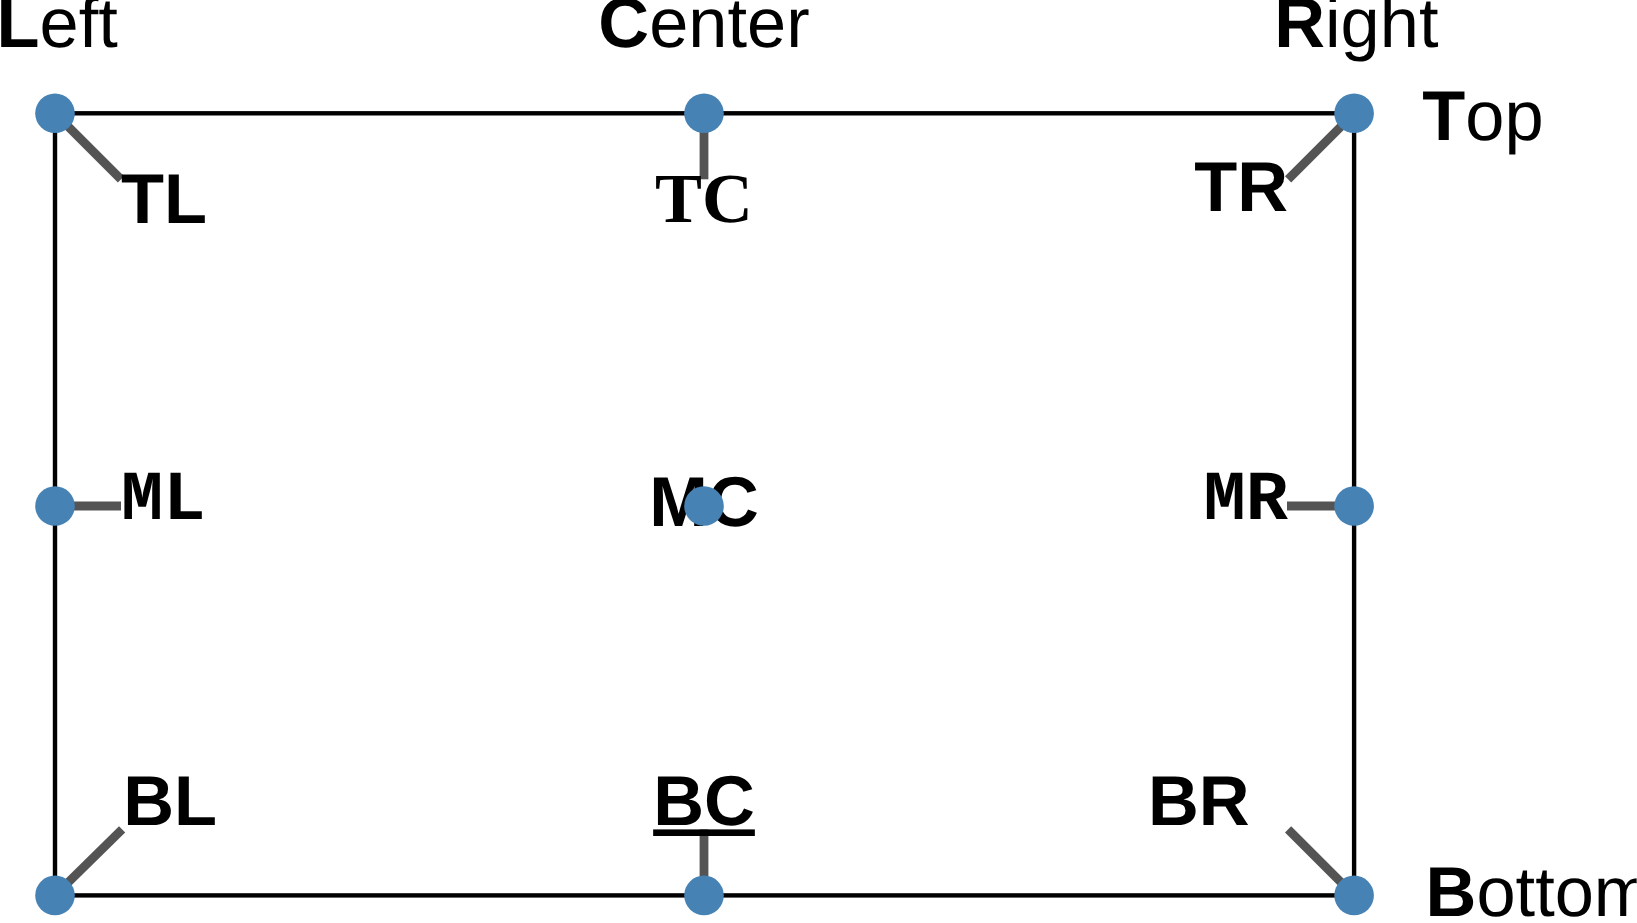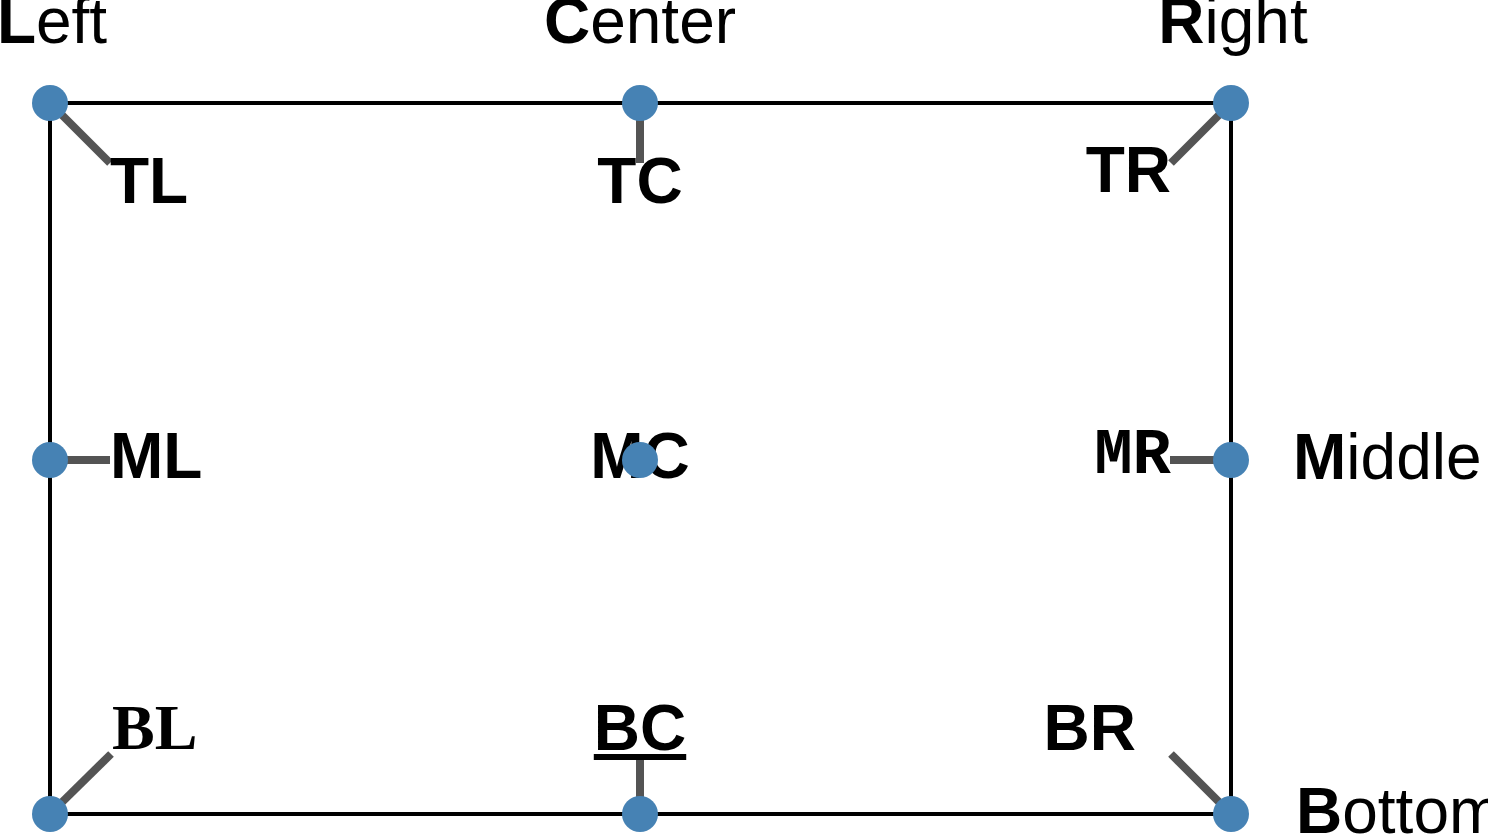--- a/index.html
+++ b/index.html
@@ -56,26 +56,26 @@
     position: absolute;
     z-index: 2;
     font-size: 64px;
     line-height: 48px;
     color: var(--color-text, #000000);
     white-space: nowrap;
   }
   .anchor-label { font-weight: 700; }
 
   .a-tl { left: 110px;  top: 157px; }
-  .a-tc { left: 640px;  top: 157px; transform: translateX(-50%); }
+  .a-tc { left: 640px;  top: 157px; transform: translateX(-50%); font-family: Liberation Serif, serif; }
   .a-tr { left: 1171px; top: 146px; transform: translateX(-100%); }
-  .a-ml { left: 110px;  top: 456px; transform: translateY(-50%); }
+  .a-ml { left: 110px;  top: 456px; transform: translateY(-50%); font-family: Liberation Mono, monospace; }
   .a-mc { left: 640px;  top: 456px; transform: translate(-50%, -50%); }
   .a-mr { left: 1171px; top: 456px; transform: translate(-100%, -50%); font-family: Liberation Mono, monospace; }
-  .a-bl { left: 112px;  top: 752px; transform: translateY(-100%); font-family: Liberation Serif, serif; }
+  .a-bl { left: 112px;  top: 752px; transform: translateY(-100%); }
   .a-bc { left: 640px;  top: 752px; transform: translate(-50%, -100%); text-decoration: underline; }
   .a-br { left: 1136px; top: 752px; transform: translate(-100%, -100%); }
 
   .edge-label .initial { font-weight: 700; }
   .edge-label .rest { font-weight: 400; }
 
   .e-left   { left: 52px;   top: -3px;  transform: translateX(-50%); }
   .e-center { left: 640px;  top: -3px;  transform: translateX(-50%); }
   .e-right  { left: 1233px; top: -3px;  transform: translateX(-50%); }
   .e-top    { left: 1293px; top: 105px; transform: translateY(-50%); }
@@ -106,21 +106,21 @@
   <div class="label anchor-label a-ml">ML</div>
   <div class="label anchor-label a-mc">MC</div>
   <div class="label anchor-label a-mr">MR</div>
   <div class="label anchor-label a-bl">BL</div>
   <div class="label anchor-label a-bc">BC</div>
   <div class="label anchor-label a-br">BR</div>
 
   <div class="label edge-label e-left"><span class="initial">L</span><span class="rest">eft</span></div>
   <div class="label edge-label e-center"><span class="initial">C</span><span class="rest">enter</span></div>
   <div class="label edge-label e-right"><span class="initial">R</span><span class="rest">ight</span></div>
-  <div class="label edge-label e-middle"><span class="initial">M</span><span class="rest">iddle</span></div>
+  <div class="label edge-label e-top"><span class="initial">T</span><span class="rest">op</span></div>
   <div class="label edge-label e-bottom"><span class="initial">B</span><span class="rest">ottom</span></div>
 
   <div class="dot p-tl"></div>
   <div class="dot p-tc"></div>
   <div class="dot p-tr"></div>
   <div class="dot p-ml"></div>
   <div class="dot p-mc"></div>
   <div class="dot p-mr"></div>
   <div class="dot p-bl"></div>
   <div class="dot p-bc"></div>

